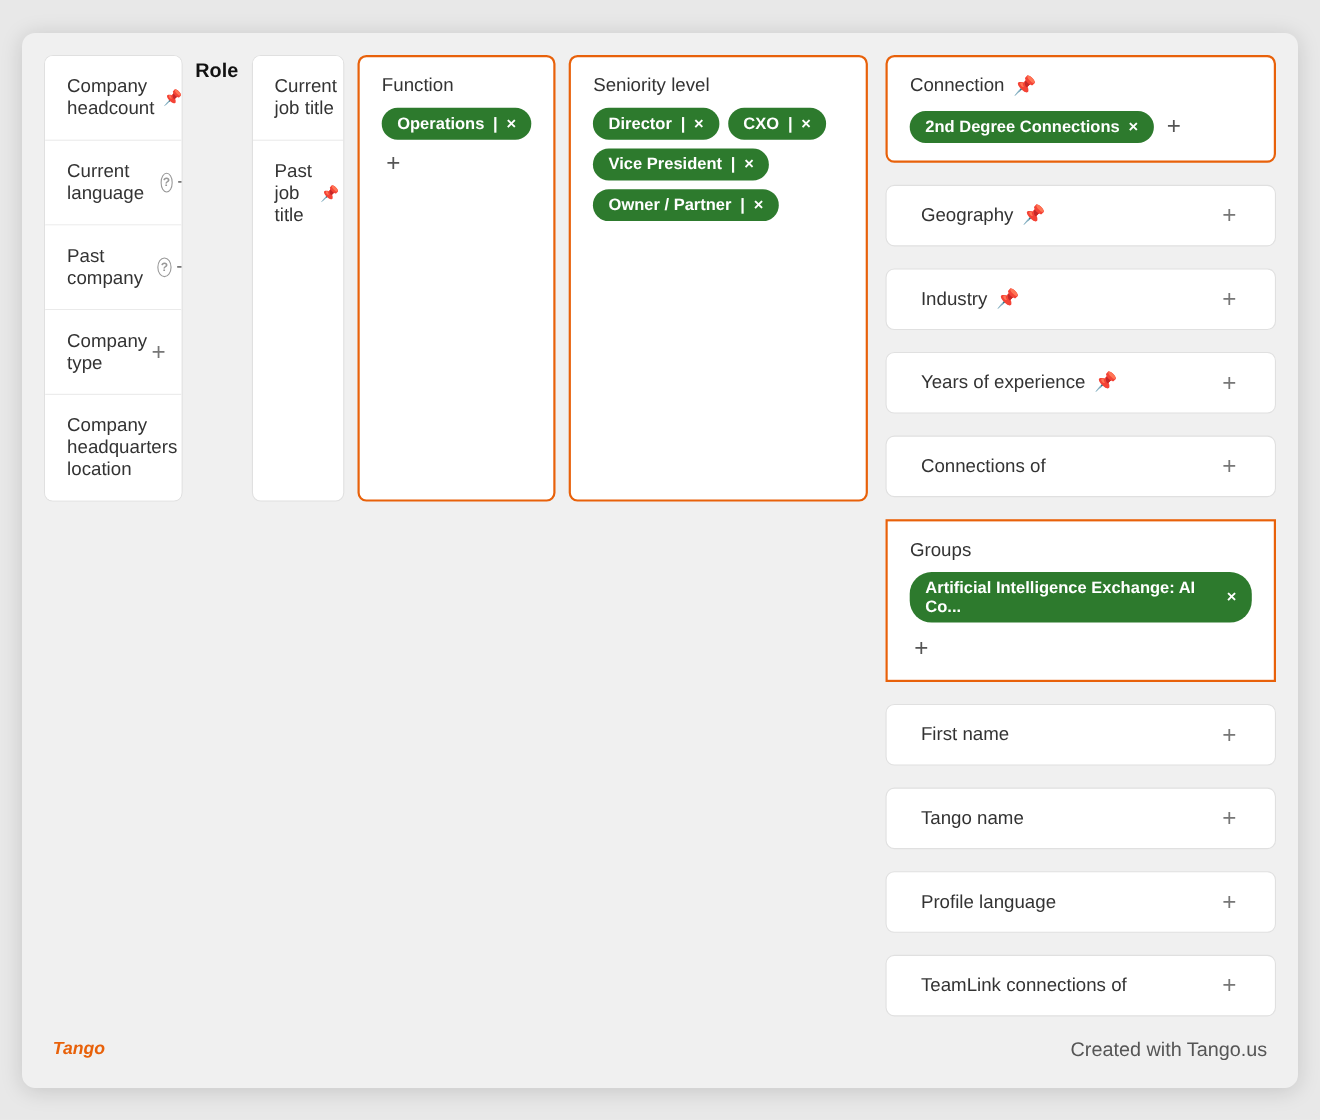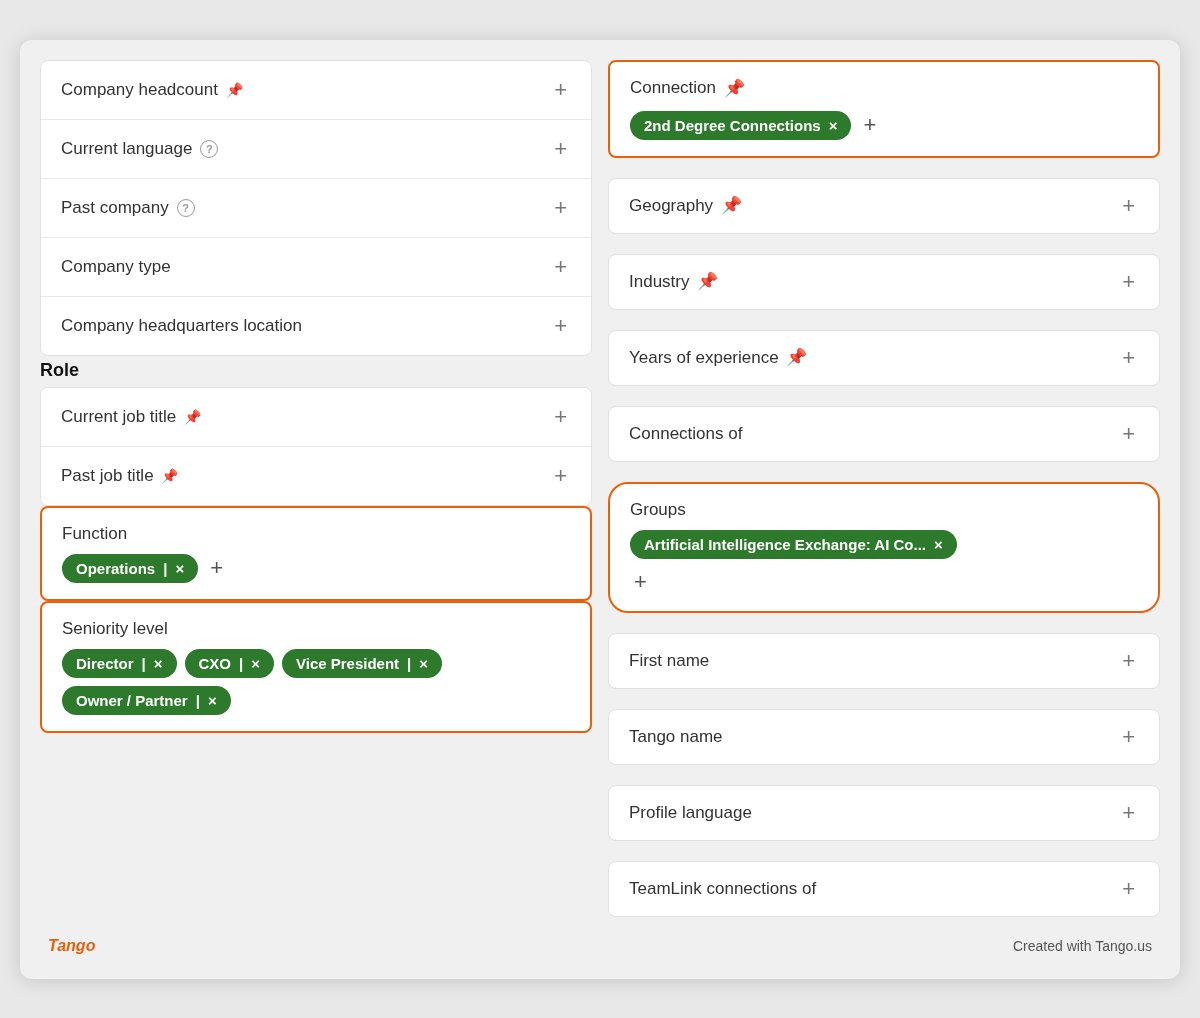--- a/index.html
+++ b/index.html
@@ -20,22 +20,22 @@
       box-shadow: 0 2px 20px rgba(0,0,0,0.15);
     }
     .main-layout {
       display: flex;
       gap: 16px;
       align-items: flex-start;
     }
     .left-col {
       flex: 1;
       display: flex;
-      flex-direction: column;
-      gap: 0;
+      flex-direction: row;
+      gap: 12px;
     }
     .right-col {
       flex: 1;
       display: flex;
       flex-direction: column;
       gap: 20px;
     }
 
     
     .filter-card {
@@ -146,21 +146,21 @@
       color: #555;
       cursor: pointer;
       padding: 0 4px;
     }
 
     
     .right-filter-row {
       display: flex;
       align-items: center;
       justify-content: space-between;
-      padding: 16px 20px;
+      padding: 16px 31px;
       background: #fff;
       border-radius: 8px;
       border: 1px solid #e0e0e0;
     }
     .right-filter-label {
       font-size: 17px;
       color: #333;
       display: flex;
       align-items: center;
       gap: 8px;
@@ -179,21 +179,21 @@
       display: flex;
       align-items: center;
       gap: 8px;
       margin-bottom: 12px;
     }
 
     
     .groups-card {
       background: #fff;
       border: 2px solid #e8610a;
-      border-radius: 20px;
+      border-radius: 0;
       padding: 16px 20px;
     }
     .groups-title {
       font-size: 17px;
       color: #333;
       margin-bottom: 10px;
     }
 
     
     .footer {
@@ -203,21 +203,21 @@
       margin-top: 16px;
       padding: 4px 8px;
     }
     .tango-logo {
       font-size: 16px;
       font-style: italic;
       color: #e8610a;
       font-weight: 600;
     }
     .footer-text {
-      font-size: 14px;
+      font-size: 18px;
       color: #555;
       margin-left: 12px;
     }
   </style>
 </head>
 <body>
 
 <div class="screenshot-wrapper">
   <div class="main-layout">
 

